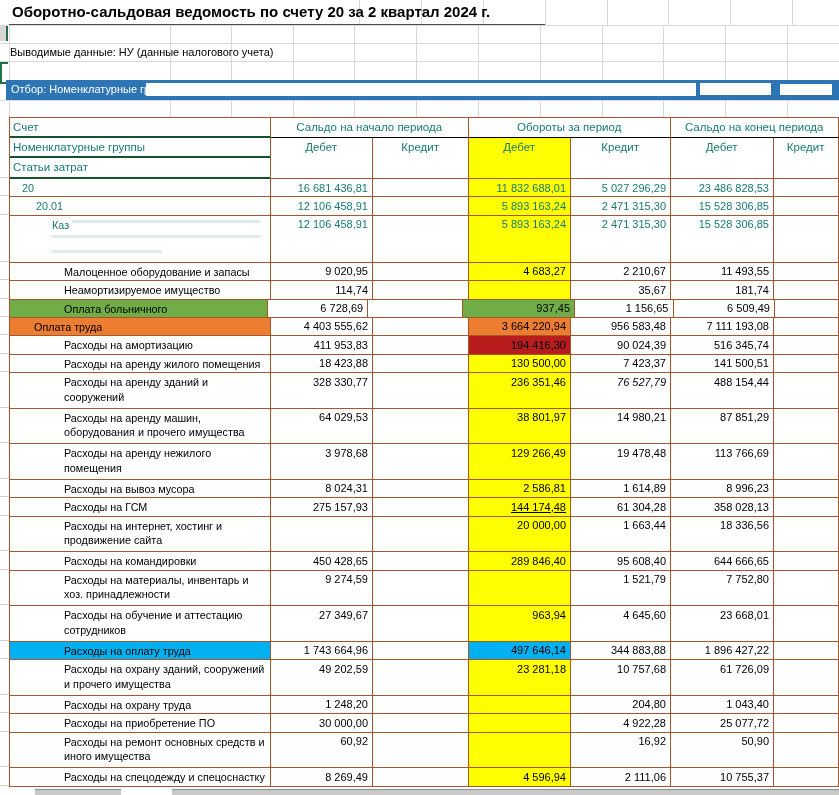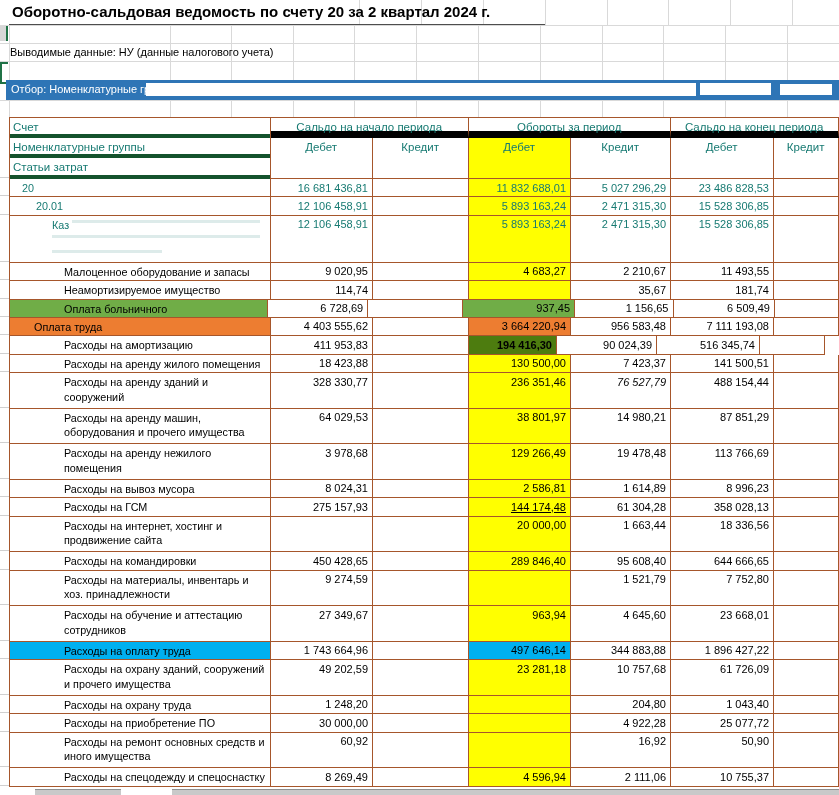--- a/index.html
+++ b/index.html
@@ -12,25 +12,25 @@
   .rowhead-frag{position:absolute;left:0;top:26px;width:6px;height:15px;background:#d6d6d6;border-right:2px solid #1f7246;}
   .meta{position:absolute;left:10px;top:46px;font-size:11px;color:#000;}
   .sel-v{position:absolute;left:0;top:62px;width:2px;height:22px;background:#1f7246;}
   .sel-t{position:absolute;left:0;width:8px;height:2px;background:#1f7246;}
   .filterbar{position:absolute;left:6px;top:80px;width:833px;height:20px;background:#2e75b6;}
   .filterbar .ftext{position:absolute;left:5px;top:3px;font-size:11px;color:#ffffff;white-space:nowrap;}
   .redact{position:absolute;background:#ffffff;}
   .tbl{position:absolute;left:9px;top:117px;width:830px;border-left:1px solid #a6562b;border-top:1px solid #a6562b;box-sizing:border-box;font-size:11px;}
   .hdr{display:flex;}
   .hdr-left{width:261px;box-sizing:border-box;border-right:1px solid #a6562b;}
-  .hl{height:20px;box-sizing:border-box;border-bottom:4px solid #14532d;color:#177a72;font-size:11.5px;padding:3px 0 0 3px;}
+  .hl{height:20px;box-sizing:border-box;border-bottom:2px solid #14532d;color:#177a72;font-size:11.5px;padding:3px 0 0 3px;}
   .hl:last-child{height:21px;}
   .hdr-right{width:569px;}
   .grp-row{display:flex;height:20px;}
-  .grp{box-sizing:border-box;border-right:1px solid #a6562b;border-bottom:7px solid #000000;color:#177a72;font-size:11.5px;text-align:center;padding-top:3px;}
+  .grp{box-sizing:border-box;border-right:1px solid #a6562b;border-bottom:1px solid #000000;color:#177a72;font-size:11.5px;text-align:center;padding-top:3px;}
   .dk-row{display:flex;height:41px;}
   .dk{box-sizing:border-box;border-right:1px solid #a6562b;border-bottom:1px solid #a6562b;color:#177a72;font-size:11.5px;text-align:center;padding-top:3px;}
   .row{display:flex;}
   .r1{height:18.4px;} .r2{height:35.6px;} .r3{height:47px;}
   .cell{box-sizing:border-box;border-right:1px solid #a6562b;border-bottom:1px solid #a6562b;overflow:hidden;}
   .lab{width:261px;line-height:14.5px;padding-top:2px;font-size:10.8px;position:relative;}
   .num{text-align:right;padding:2.5px 4px 0 0;font-size:11px;line-height:13px;white-space:nowrap;}
   .acct{color:#177a72;}
   .ghost{position:absolute;height:3px;background:#cfe3e1;opacity:.7;}
   .gutter{position:absolute;left:0;top:117px;width:9px;}
@@ -171,21 +171,21 @@
         <div class="cell num" style="width: 96px;"></div>
         <div class="cell num" style="width: 102px; background: rgb(237, 125, 49);">3 664 220,94</div>
         <div class="cell num" style="width: 100px;">956 583,48</div>
         <div class="cell num" style="width: 103px;">7 111 193,08</div>
         <div class="cell num" style="width: 65px;"></div>
       </div>
       <div class="row r1">
         <div class="cell lab" style="padding-left: 54px;"><span>Расходы на амортизацию</span></div>
         <div class="cell num" style="width: 102px;">411 953,83</div>
         <div class="cell num" style="width: 96px;"></div>
-        <div class="cell num" style="width: 88px; background: #4d7c0f; font-weight: bold;">194 416,30</div>
+        <div class="cell num" style="width: 102px; background: #b91c1c;">194 416,30</div>
         <div class="cell num" style="width: 100px;">90 024,39</div>
         <div class="cell num" style="width: 103px;">516 345,74</div>
         <div class="cell num" style="width: 65px;"></div>
       </div>
       <div class="row r1">
         <div class="cell lab" style="padding-left: 54px;"><span>Расходы на аренду жилого помещения</span></div>
         <div class="cell num" style="width: 102px;">18 423,88</div>
         <div class="cell num" style="width: 96px;"></div>
         <div class="cell num" style="width: 102px; background: rgb(255, 255, 0);">130 500,00</div>
         <div class="cell num" style="width: 100px;">7 423,37</div>

